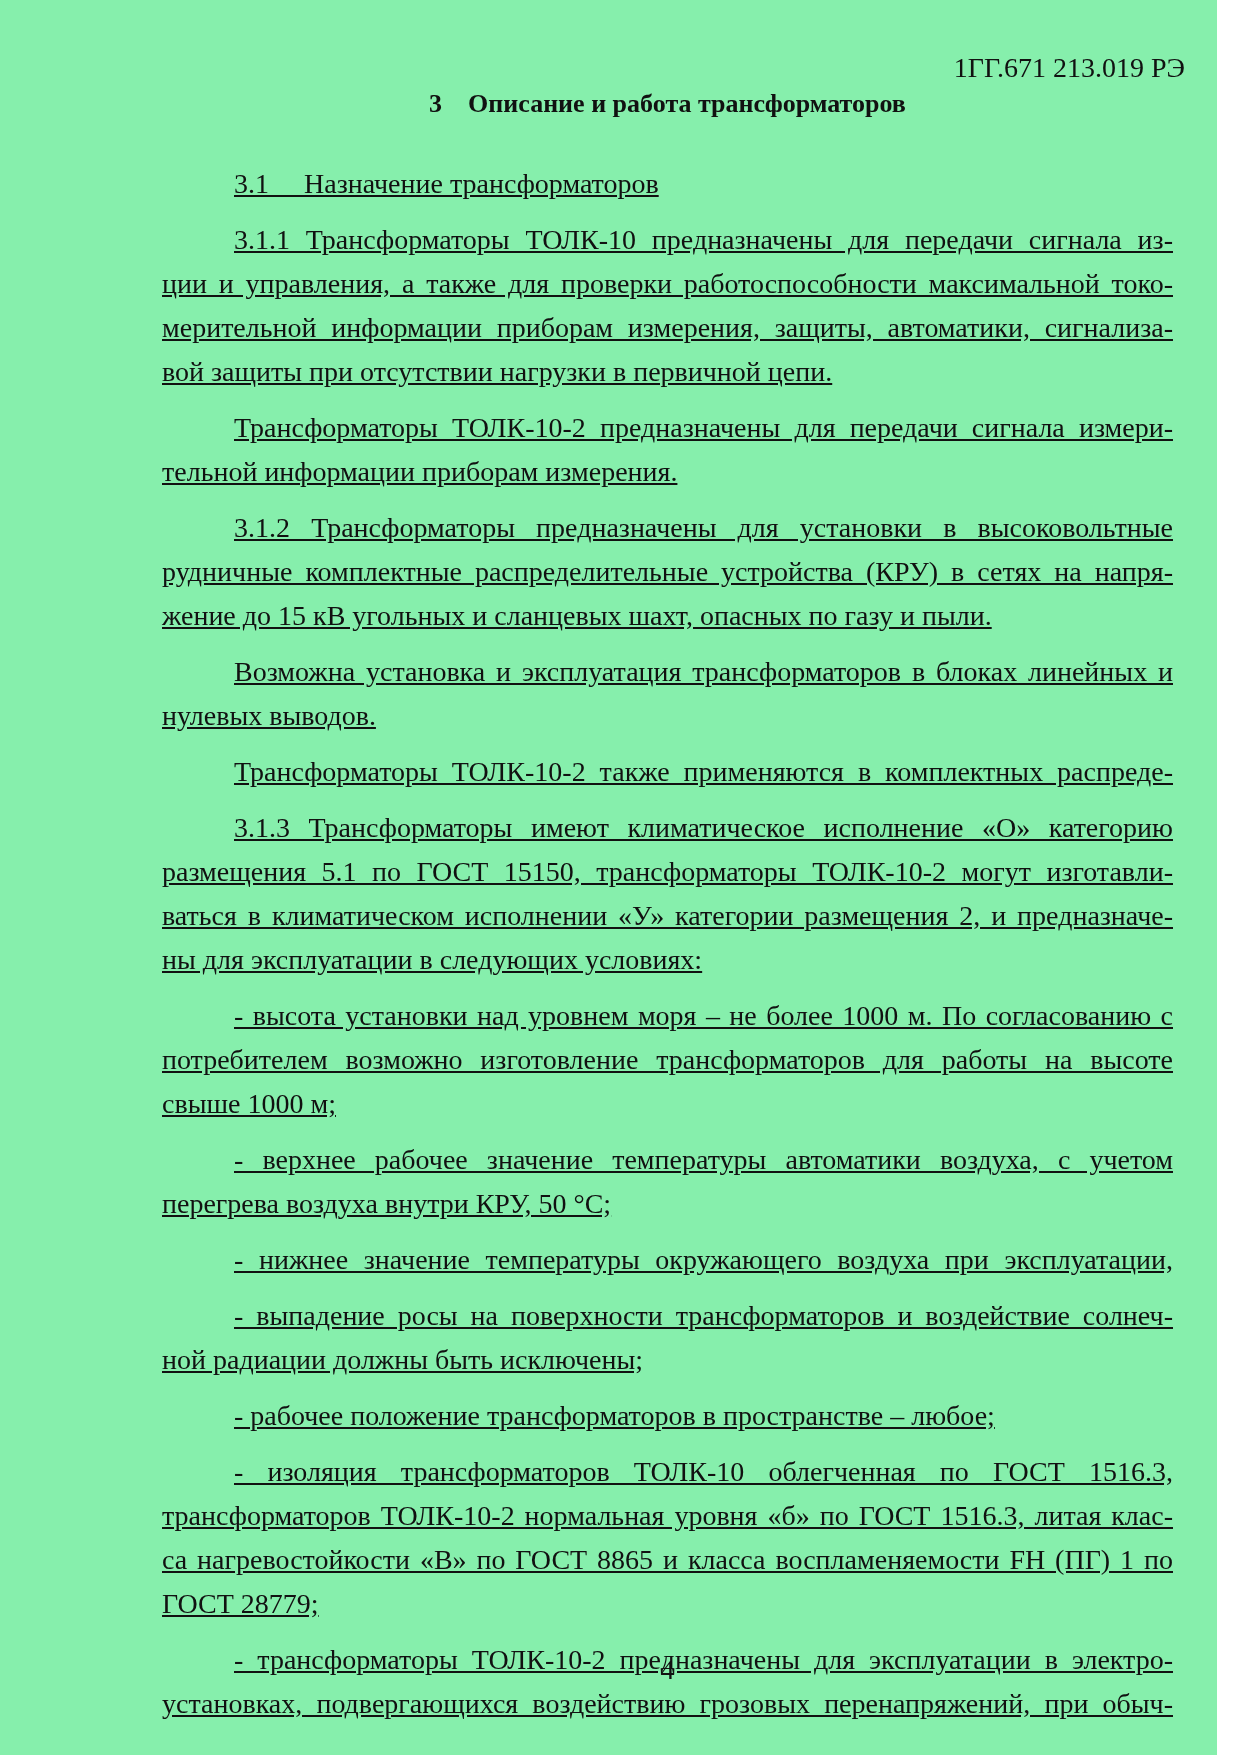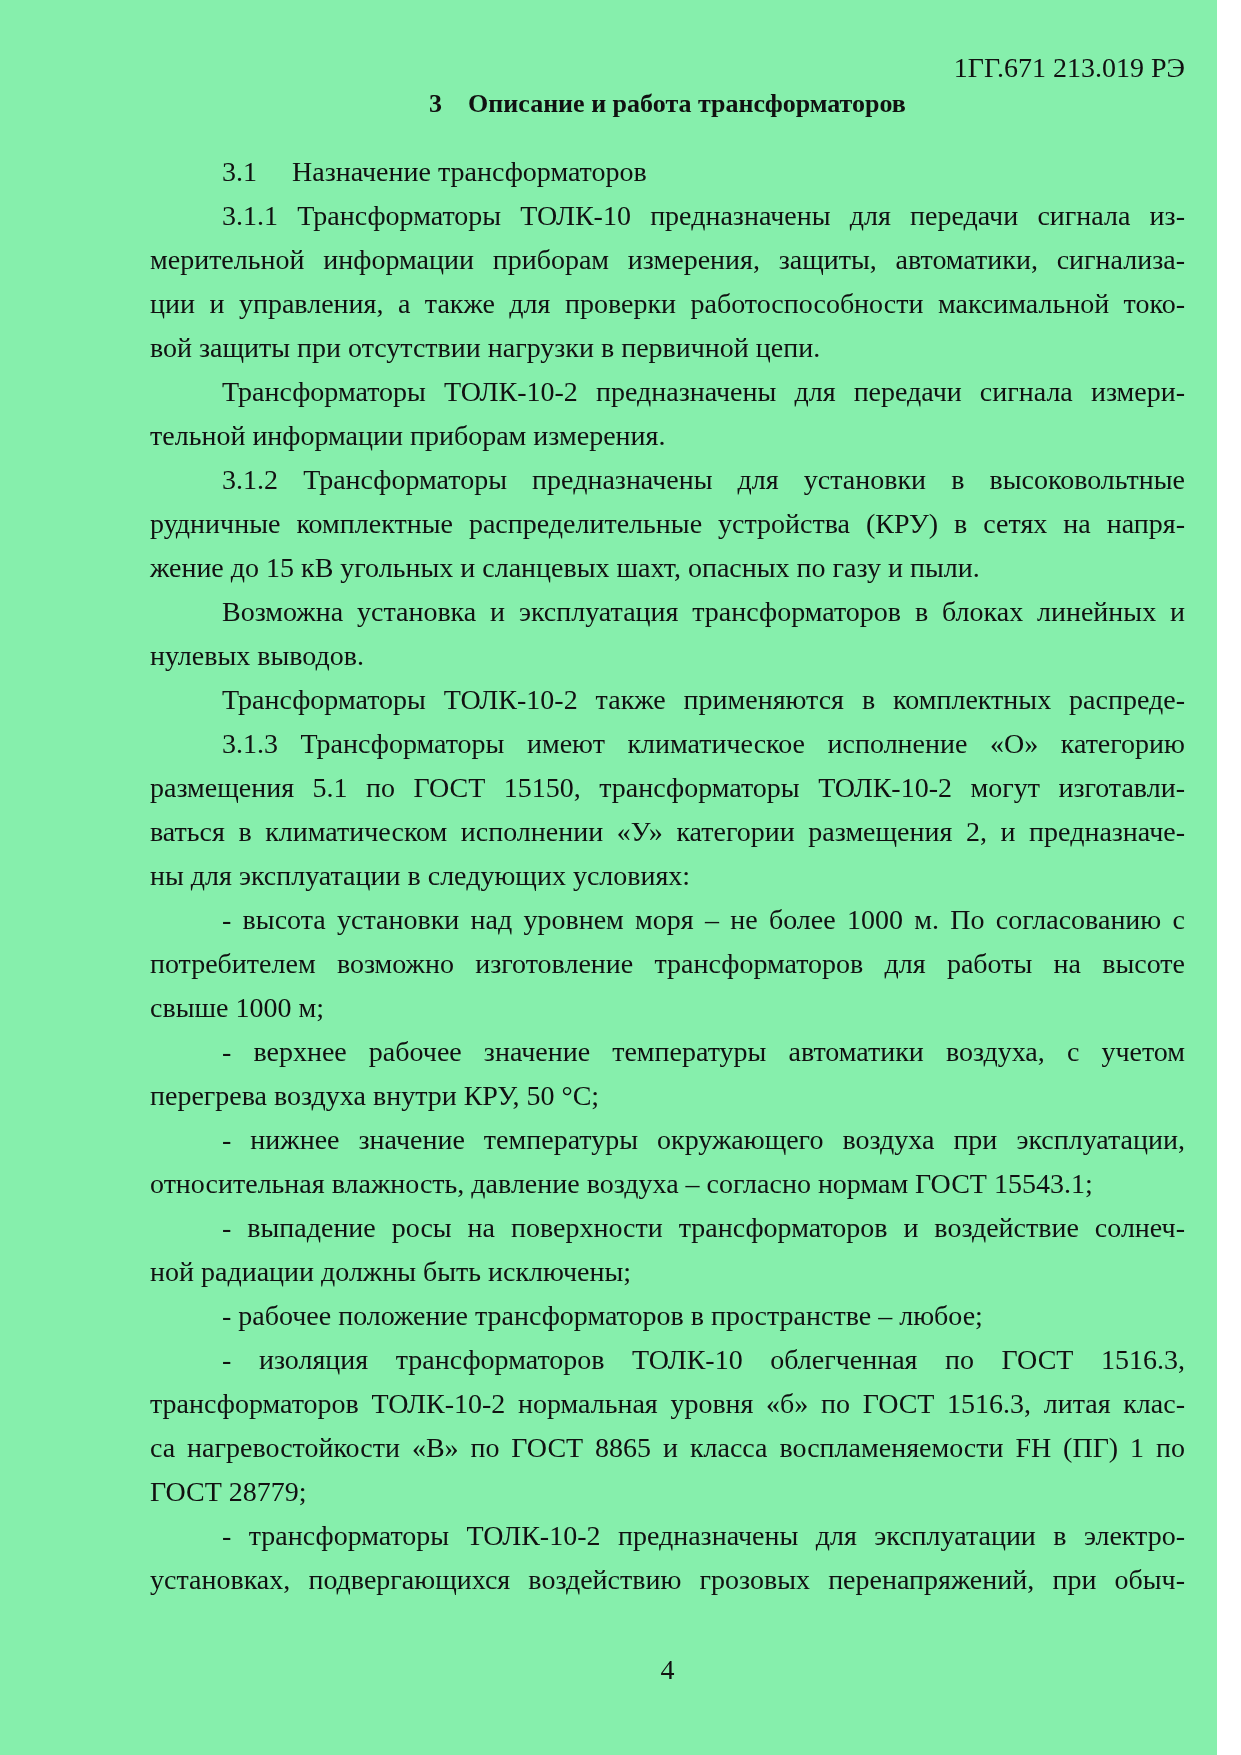--- a/index.html
+++ b/index.html
@@ -35,21 +35,21 @@
     font-weight: bold;
     font-size: 26px;
     white-space: nowrap;
   }
   .content {
     position: absolute;
     top: 150px;
     left: 150px;
     width: 1035px;
   }
-  .para { margin: 0; padding: 0; }
+  .para { margin: 12px; padding: 0; text-decoration: underline; }
   .line {
     text-align: justify;
     text-align-last: justify;
     min-height: 44px;
   }
   .line.first { text-indent: 72px; }
   .line.last { text-align-last: left; }
   .page-number {
     position: absolute;
     top: 1648px;
@@ -65,22 +65,22 @@
   <div class="doc-code">1ГГ.671 213.019 РЭ</div>
 
   <div class="doc-title">3 Описание и работа трансформаторов</div>
 
   <div class="content">
       <div class="para">
         <div class="line first last">3.1  Назначение трансформаторов</div>
       </div>
       <div class="para">
         <div class="line first">3.1.1 Трансформаторы ТОЛК-10 предназначены для передачи сигнала из-</div>
+        <div class="line">ции и управления, а также для проверки работоспособности максимальной токо-</div>
         <div class="line">мерительной информации приборам измерения, защиты, автоматики, сигнализа-</div>
-        <div class="line">ции и управления, а также для проверки работоспособности максимальной токо-</div>
         <div class="line last">вой защиты при отсутствии нагрузки в первичной цепи.</div>
       </div>
       <div class="para">
         <div class="line first">Трансформаторы ТОЛК-10-2 предназначены для передачи сигнала измери-</div>
         <div class="line last">тельной информации приборам измерения.</div>
       </div>
       <div class="para">
         <div class="line first">3.1.2 Трансформаторы предназначены для установки в высоковольтные</div>
         <div class="line">рудничные комплектные распределительные устройства (КРУ) в сетях на напря-</div>
         <div class="line last">жение до 15 кВ угольных и сланцевых шахт, опасных по газу и пыли.</div>
@@ -102,21 +102,20 @@
         <div class="line first">- высота установки над уровнем моря – не более 1000 м. По согласованию с</div>
         <div class="line">потребителем возможно изготовление трансформаторов для работы на высоте</div>
         <div class="line last">свыше 1000 м;</div>
       </div>
       <div class="para">
         <div class="line first">- верхнее рабочее значение температуры автоматики воздуха, с учетом</div>
         <div class="line last">перегрева воздуха внутри КРУ, 50 °С;</div>
       </div>
       <div class="para">
         <div class="line first">- нижнее значение температуры окружающего воздуха при эксплуатации,</div>
-        <div class="line last">относительная влажность, давление воздуха – согласно нормам ГОСТ 15543.1;</div>
       </div>
       <div class="para">
         <div class="line first">- выпадение росы на поверхности трансформаторов и воздействие солнеч-</div>
         <div class="line last">ной радиации должны быть исключены;</div>
       </div>
       <div class="para">
         <div class="line first last">- рабочее положение трансформаторов в пространстве – любое;</div>
       </div>
       <div class="para">
         <div class="line first">- изоляция трансформаторов ТОЛК-10 облегченная по ГОСТ 1516.3,</div>

